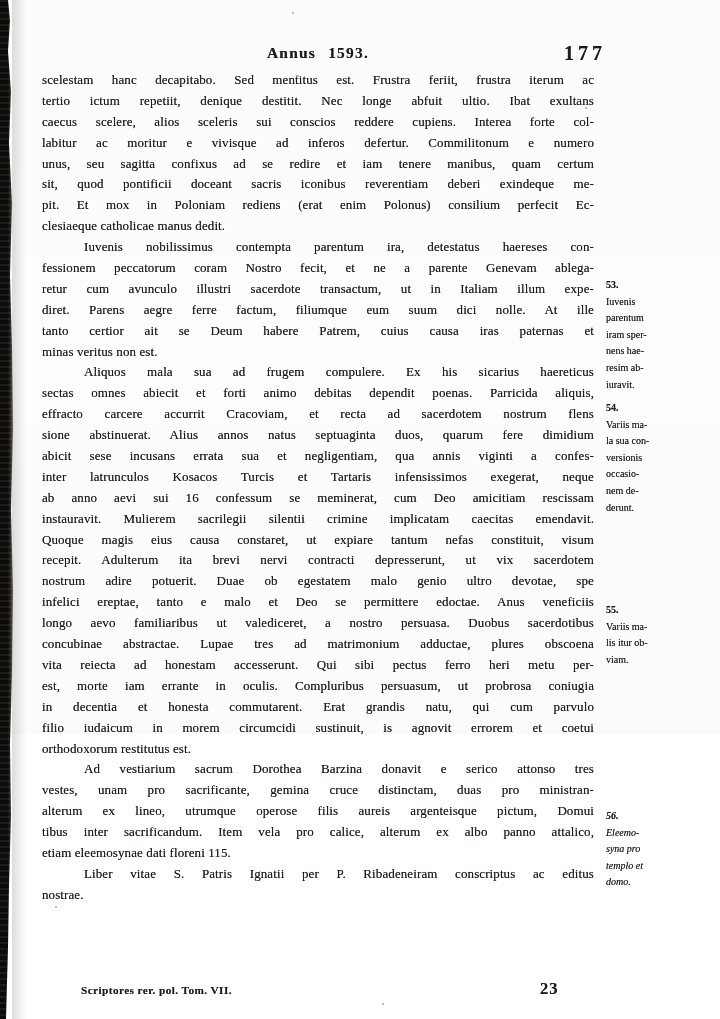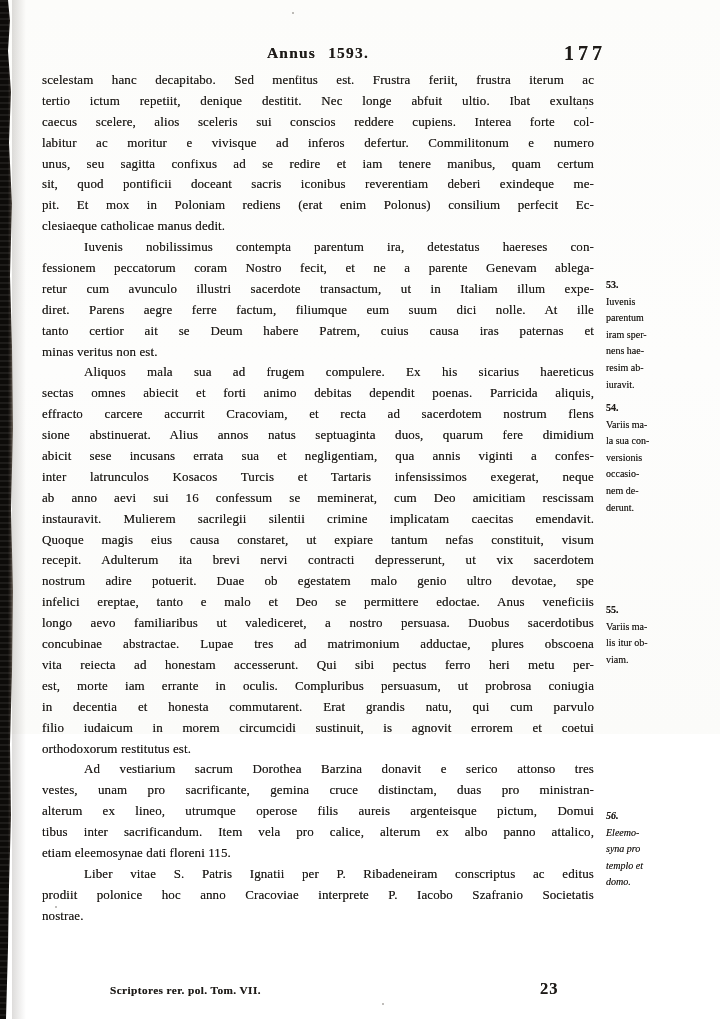--- a/index.html
+++ b/index.html
@@ -57,21 +57,21 @@
   #margin-notes{position:absolute;left:602px;top:0;width:110px;}
   .mnote{position:absolute;left:4px;width:110px;
     font-size:10px;line-height:16.6px;text-align:left;
     text-shadow:0 0 .35px rgba(30,27,24,.65);
   }
   .mnum{font-weight:bold;}
   .mline{}
 
   
   #footer-imprint{
-    position:absolute;left:110px;top:984px;
+    position:absolute;left:81px;top:984px;
     font-size:11.3px;font-weight:bold;letter-spacing:.4px;
     text-shadow:0 0 .3px rgba(30,27,24,.55);
   }
   #footer-signature{
     position:absolute;left:540px;top:979px;
     font-size:16.5px;font-weight:bold;letter-spacing:1px;
     text-shadow:0 0 .4px rgba(30,27,24,.6);
   }
 </style>
 </head>
@@ -132,21 +132,20 @@
       </div>
       <div>
         <div class="bline indent">Ad vestiarium sacrum Dorothea Barzina donavit e serico attonso tres</div>
         <div class="bline">vestes, unam pro sacrificante, gemina cruce distinctam, duas pro ministran-</div>
         <div class="bline">alterum ex lineo, utrumque operose filis aureis argenteisque pictum, Domui</div>
         <div class="bline">tibus inter sacrificandum. Item vela pro calice, alterum ex albo panno attalico,</div>
         <div class="bline final">etiam eleemosynae dati floreni 115.</div>
       </div>
       <div>
         <div class="bline indent">Liber vitae S. Patris Ignatii per P. Ribadeneiram conscriptus ac editus</div>
-        <div class="bline">prodiit polonice hoc anno Cracoviae interprete P. Iacobo Szafranio Societatis</div>
         <div class="bline final">nostrae.</div>
       </div>
     </div>
 
   <div id="margin-notes">
       <div class="mnote" style="top: 277px;">
         <div class="mnum">53.</div>
         <div class="mline">Iuvenis</div>
         <div class="mline">parentum</div>
         <div class="mline">iram sper-</div>

